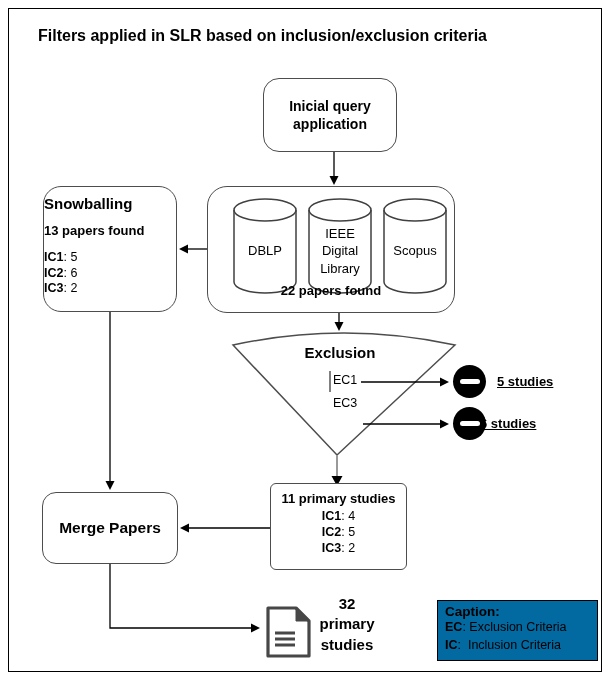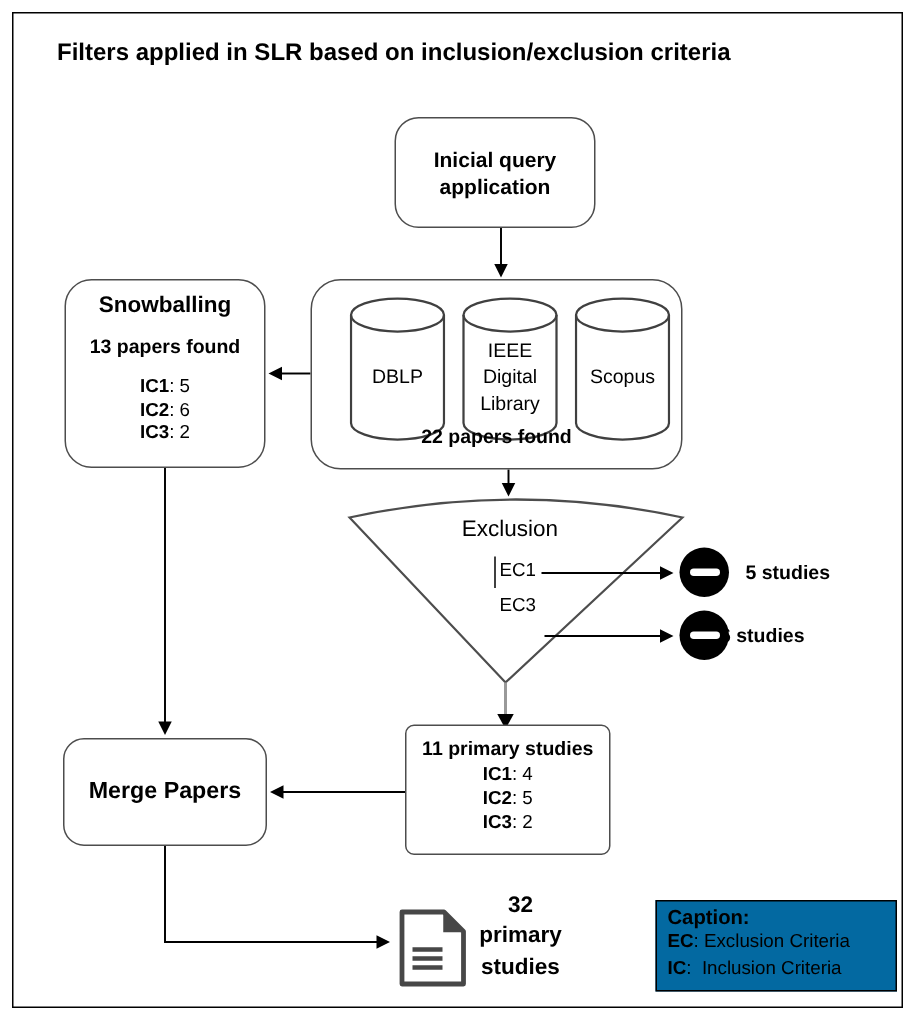--- a/index.html
+++ b/index.html
@@ -28,40 +28,40 @@
   .cyl { position:absolute; top:11px; width:64px; height:96px; }
   .cyl-label {
     position:absolute; left:0; top:0; width:100%; height:100%;
     display:flex; align-items:center; justify-content:center;
     padding-top:10px; box-sizing:border-box;
     font-size:13px; text-align:center; line-height:1.35; white-space:pre-line;
   }
   #cyl-dblp { left:25px; } #cyl-ieee { left:100px; } #cyl-scopus { left:175px; }
   #db-found { position:absolute; left:0; width:100%; top:96px; text-align:center;
     font-size:13px; font-weight:bold; }
-  #box-snow { left:43px; top:186px; width:134px; height:126px; border-radius:18px; text-align:center; }
+  #box-snow { left:43px; top:186px; width:134px; height:126px; border-radius:18px; }
   .snow-title { margin-top:8px; font-size:15px; font-weight:bold; }
   .snow-found { margin-top:11px; font-size:13px; font-weight:bold; }
   .crit { font-size:12.5px; line-height:15.5px; }
   #box-snow .crit-block { margin-top:12px; }
   #box-primary { left:270px; top:483px; width:137px; height:87px; border-radius:6px; text-align:center; }
   .prim-title { margin-top:7px; font-size:13px; font-weight:bold; }
   #box-primary .crit { line-height:16px;text-align:center; }
   #box-primary .crit-block { margin-top:2px; }
   #box-merge {
     left:42px; top:492px; width:136px; height:72px; border-radius:14px;
     display:flex; align-items:center; justify-content:center;
     font-size:15.5px; font-weight:bold;
   }
   .abs-label { position:absolute; white-space:nowrap; }
   #funnel-label { left:280px; top:344px; width:120px; text-align:center;
-    font-size:15px; font-weight:normal; }
+    font-size:15px; font-weight:bold; }
   .ec-label { font-size:12.5px; }
   #ec1-label { left:333px; top:373px; } #ec3-label { left:333px; top:396px; }
-  .studies-label { font-size:13px; font-weight:bold; }
+  .studies-label { font-size:13px; font-weight:bold;text-decoration:underline; }
   #studies-1 { left:497px; top:374px; } #studies-2 { left:480px; top:416px; }
   .badge {
     position:absolute; width:33px; height:33px; border-radius:50%; background:#000;
     display:flex; align-items:center; justify-content:center;
   }
   #badge-1 { left:453px; top:365px; } #badge-2 { left:453px; top:407px; }
   .minus-bar { width:20px; height:5px; background:#fff; border-radius:2.5px; }
   #final-label {
     position:absolute; left:310px; top:594px; width:74px; text-align:center;
     font-size:15px; font-weight:bold; line-height:1.35;

